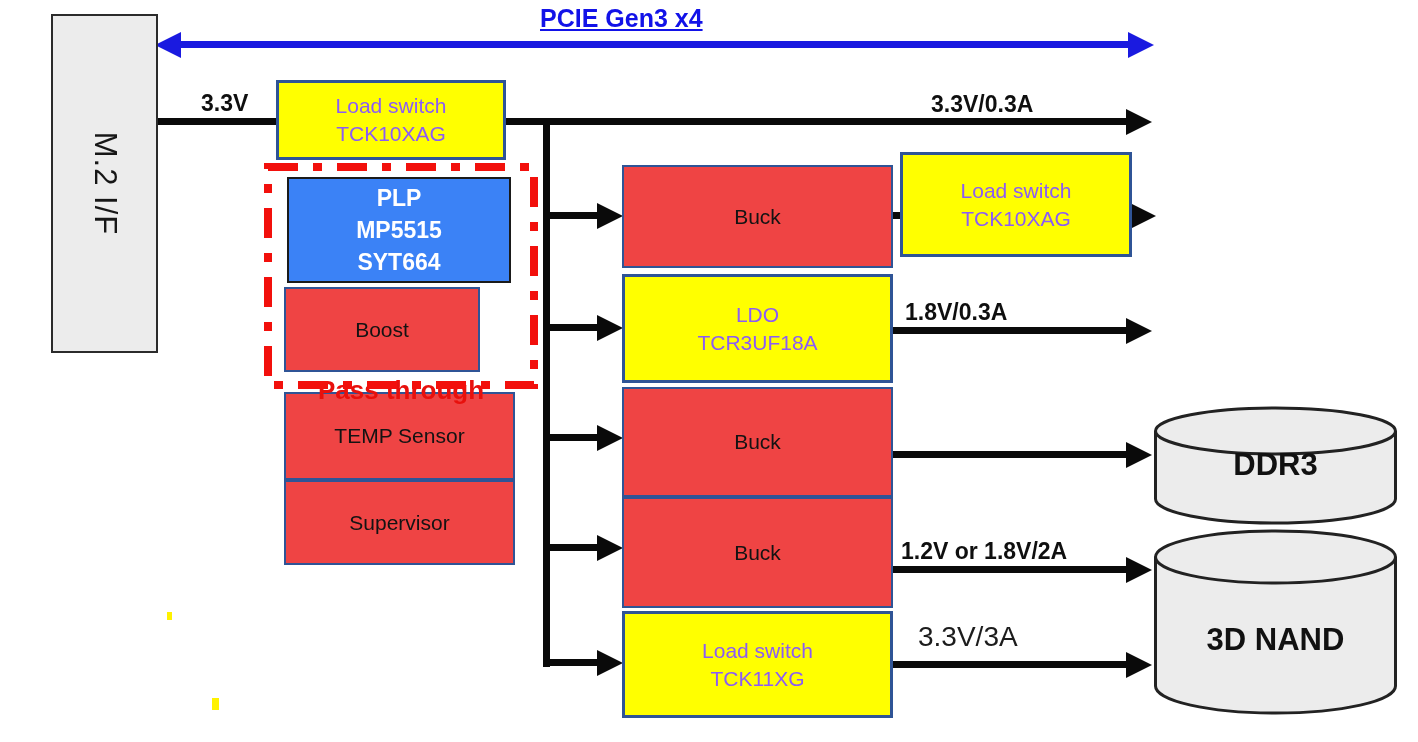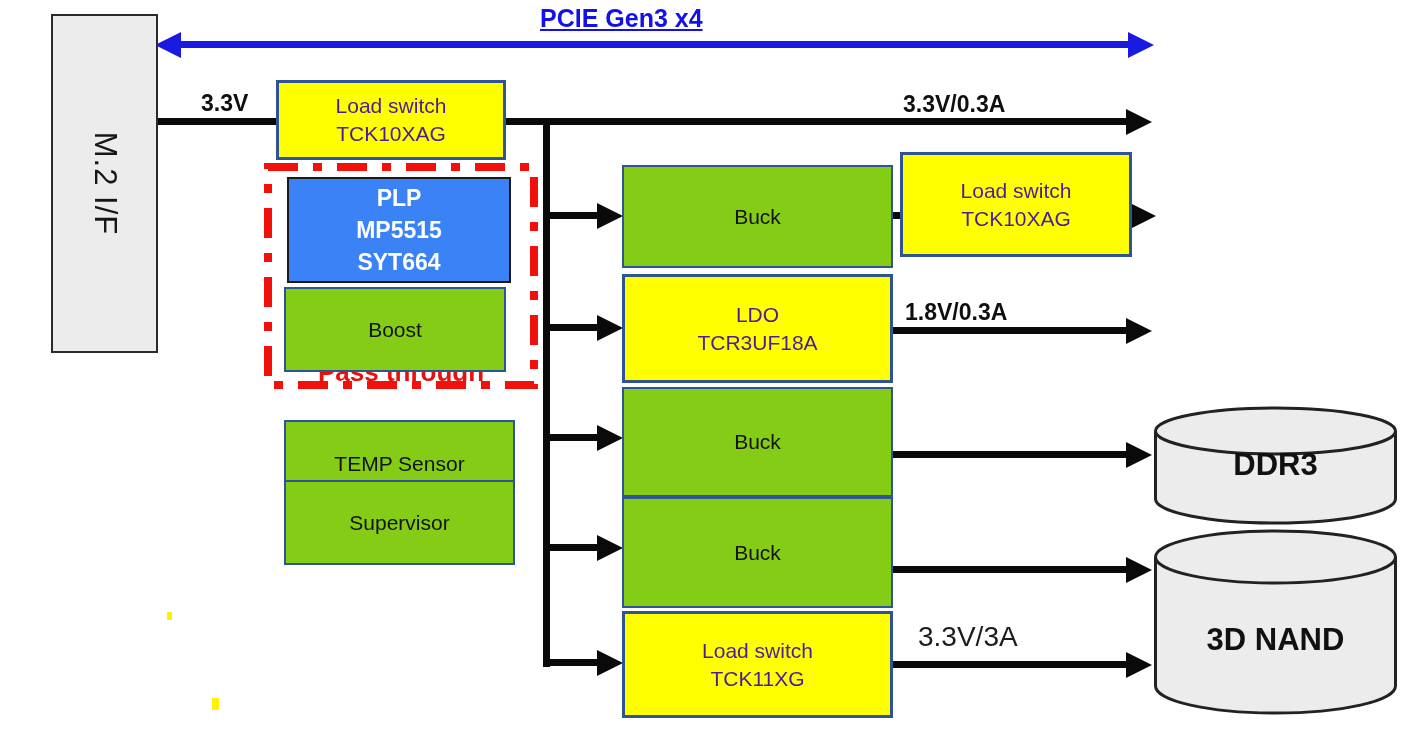--- a/index.html
+++ b/index.html
@@ -13,22 +13,22 @@
   .abs{position:absolute;}
   
   .box{
     position:absolute;
     display:flex;align-items:center;justify-content:center;
     text-align:center;
     white-space:pre-line;
     box-sizing:border-box;
     line-height:1.32;
   }
-  .yellow{background:#FFFF00;border:3px solid #2F5496;color:#4c1d95;font-size:21px;}
-  .grayblue{background:#84cc16;border:2.5px solid #2F5496;color:#131313;font-size:21px;}
+  .yellow{background:#FFFF00;border:3px solid #2F5496;color:#8b5cf6;font-size:21px;}
+  .grayblue{background:#ef4444;border:2.5px solid #2F5496;color:#131313;font-size:21px;}
   .plain{background:#ECECEC;border:2px solid #2b2b2b;color:#161616;}
   .redbox{background:#3b82f6;border:2px solid #1a1a1a;color:#ffffff;font-weight:bold;font-size:23px;line-height:1.4;}
   
   .hline{position:absolute;height:7px;background:#0a0a0a;}
   .vline{position:absolute;width:7px;background:#0a0a0a;}
   .tri-r{position:absolute;width:0;height:0;border-top:13px solid transparent;border-bottom:13px solid transparent;border-left:26px solid #0a0a0a;}
   .tri-l{position:absolute;width:0;height:0;border-top:13px solid transparent;border-bottom:13px solid transparent;border-right:26px solid #0a0a0a;}
   .blue-line{background:#1A1AE0;}
   .tri-r.blue{border-left-color:#1A1AE0;}
   .tri-l.blue{border-right-color:#1A1AE0;}
@@ -47,21 +47,21 @@
 <div id="canvas">
 
   <div class="pcie-label" style="left:540px;top:4px;text-decoration:underline;">PCIE Gen3 x4</div>
   <div class="hline blue-line" style="left:172px;top:41px;width:962px;"></div>
   <div class="tri-l blue" style="left:155px;top:32px;"></div>
   <div class="tri-r blue" style="left:1128px;top:32px;"></div>
 
   <div class="hline" style="left:157px;top:118px;width:975px;"></div>
   <div class="tri-r" style="left:1126px;top:109px;"></div>
   <div class="rail-label" style="left:201px;top:90px;">3.3V</div>
-  <div class="rail-label" style="left:903px;top:91px;">3.3V/0.3A</div>
+  <div class="rail-label" style="left:931px;top:91px;">3.3V/0.3A</div>
 
   <div class="vline" style="left:543px;top:118px;height:549px;"></div>
 
   <div class="hline" style="left:546px;top:212px;width:56px;"></div>
   <div class="tri-r" style="left:597px;top:203px;"></div>
   <div class="hline" style="left:546px;top:324px;width:56px;"></div>
   <div class="tri-r" style="left:597px;top:315px;"></div>
   <div class="hline" style="left:546px;top:434px;width:56px;"></div>
   <div class="tri-r" style="left:597px;top:425px;"></div>
   <div class="hline" style="left:546px;top:544px;width:56px;"></div>
@@ -76,50 +76,51 @@
 
   <div class="hline" style="left:893px;top:327px;width:239px;"></div>
   <div class="tri-r" style="left:1126px;top:318px;"></div>
   <div class="rail-label" style="left:905px;top:299px;">1.8V/0.3A</div>
 
   <div class="hline" style="left:893px;top:451px;width:239px;"></div>
   <div class="tri-r" style="left:1126px;top:442px;"></div>
 
   <div class="hline" style="left:893px;top:566px;width:239px;"></div>
   <div class="tri-r" style="left:1126px;top:557px;"></div>
+  <div class="rail-label" style="left:901px;top:538px;">1.2V or 1.8V/2A</div>
 
   <div class="hline" style="left:893px;top:661px;width:239px;"></div>
   <div class="tri-r" style="left:1126px;top:652px;"></div>
   <div class="rail-label regular" style="left:918px;top:621px;">3.3V/3A</div>
 
   <div class="box plain" style="left:51px;top:14px;width:107px;height:339px;">
     <span style="transform:rotate(90deg);font-size:31px;white-space:nowrap;letter-spacing:1px;">M.2 I/F</span>
   </div>
 
   <div class="box yellow" style="left:276px;top:80px;width:230px;height:80px;">
     <span>Load switch
 TCK10XAG</span>
   </div>
 
-  <div class="pass-through" style="left:318px;top:357px;z-index:1;">Pass through</div>
+  <div class="pass-through" style="left:318px;top:375px;z-index:1;">Pass through</div>
   <div class="box redbox" style="left:287px;top:177px;width:224px;height:106px;z-index:2;">
     <span>PLP
 MP5515
 SYT664</span>
   </div>
-  <div class="box grayblue" style="left:284px;top:287px;width:222px;height:85px;z-index:2;">
+  <div class="box grayblue" style="left:284px;top:287px;width:196px;height:85px;z-index:2;">
     <span>Boost</span>
   </div>
   <div class="abs" style="left:260px;top:158px;z-index:3;">
     <svg width="284" height="236" xmlns="http://www.w3.org/2000/svg">
       <rect x="8" y="9" width="266" height="218" fill="none" stroke="#F2100C" stroke-width="8" stroke-dasharray="30 15 9 15"></rect>
     </svg>
   </div>
 
-  <div class="box grayblue" style="left:284px;top:392px;width:231px;height:88px;margin-top:28px;">
+  <div class="box grayblue" style="left:284px;top:392px;width:231px;height:88px;">
     <span>TEMP Sensor</span>
   </div>
   <div class="box grayblue" style="left:284px;top:480px;width:231px;height:85px;">
     <span>Supervisor</span>
   </div>
 
   <div class="box grayblue" style="left:622px;top:165px;width:271px;height:103px;">
     <span>Buck</span>
   </div>
   <div class="box yellow" style="left:622px;top:274px;width:271px;height:109px;">

